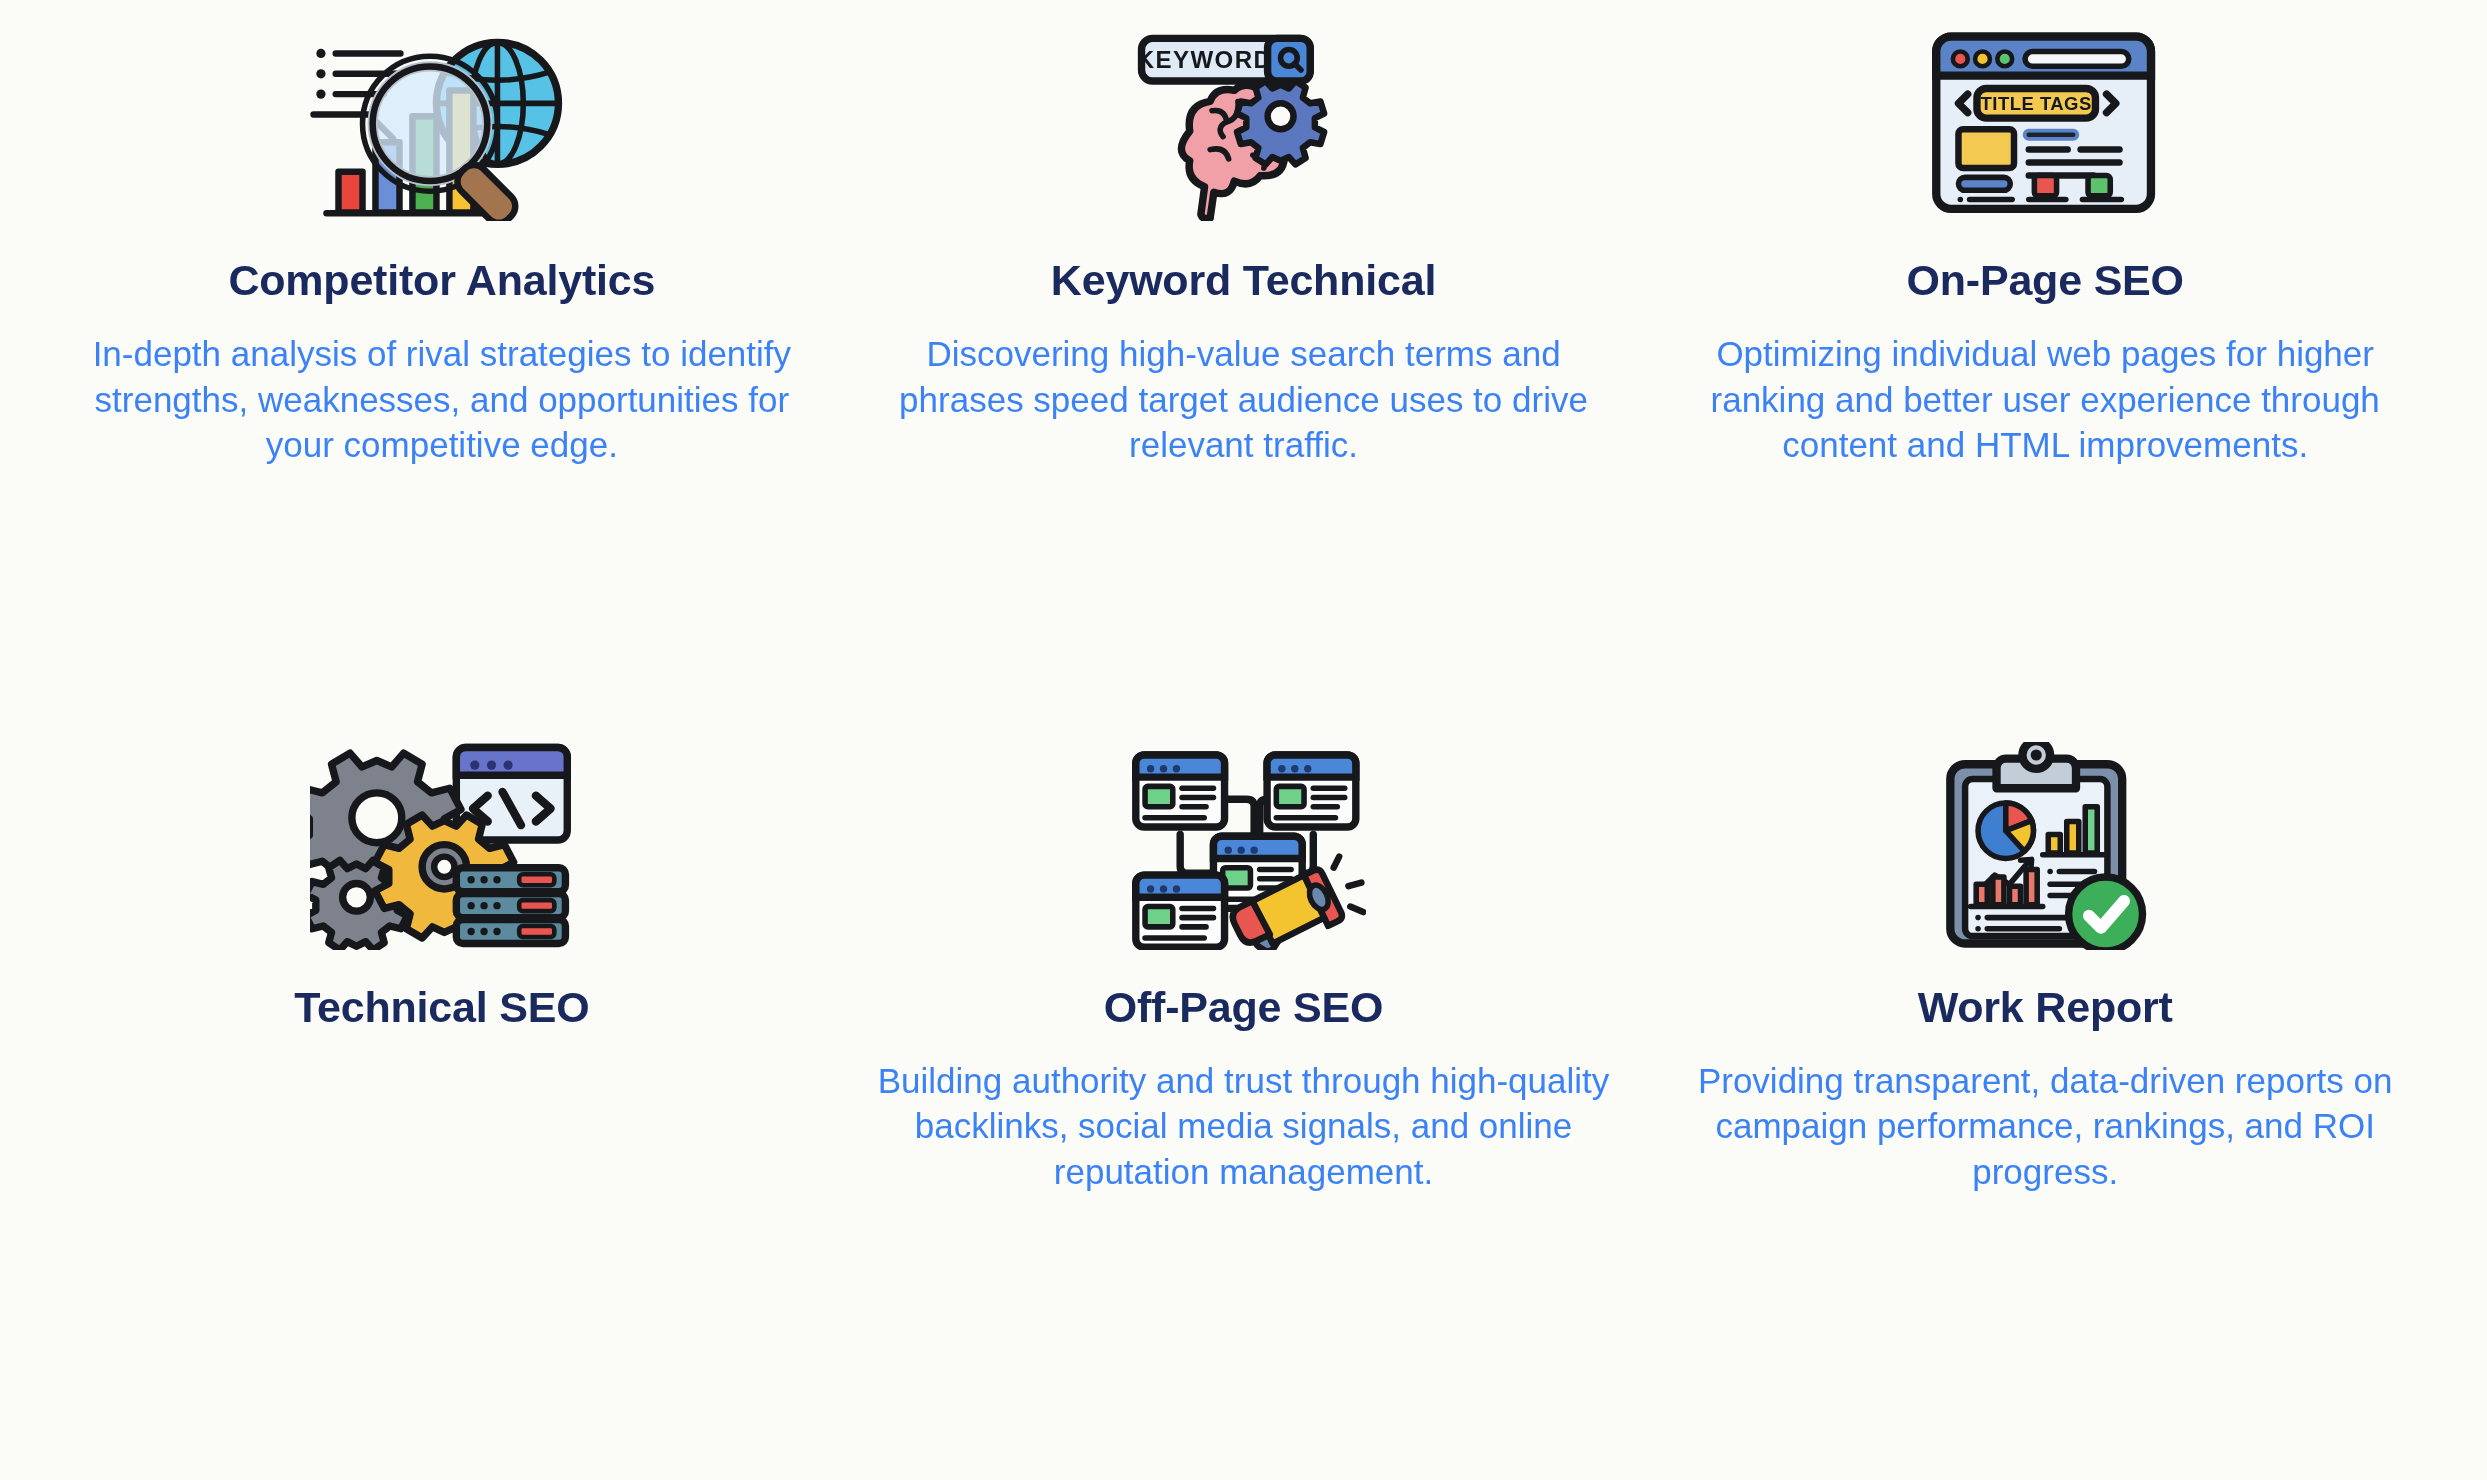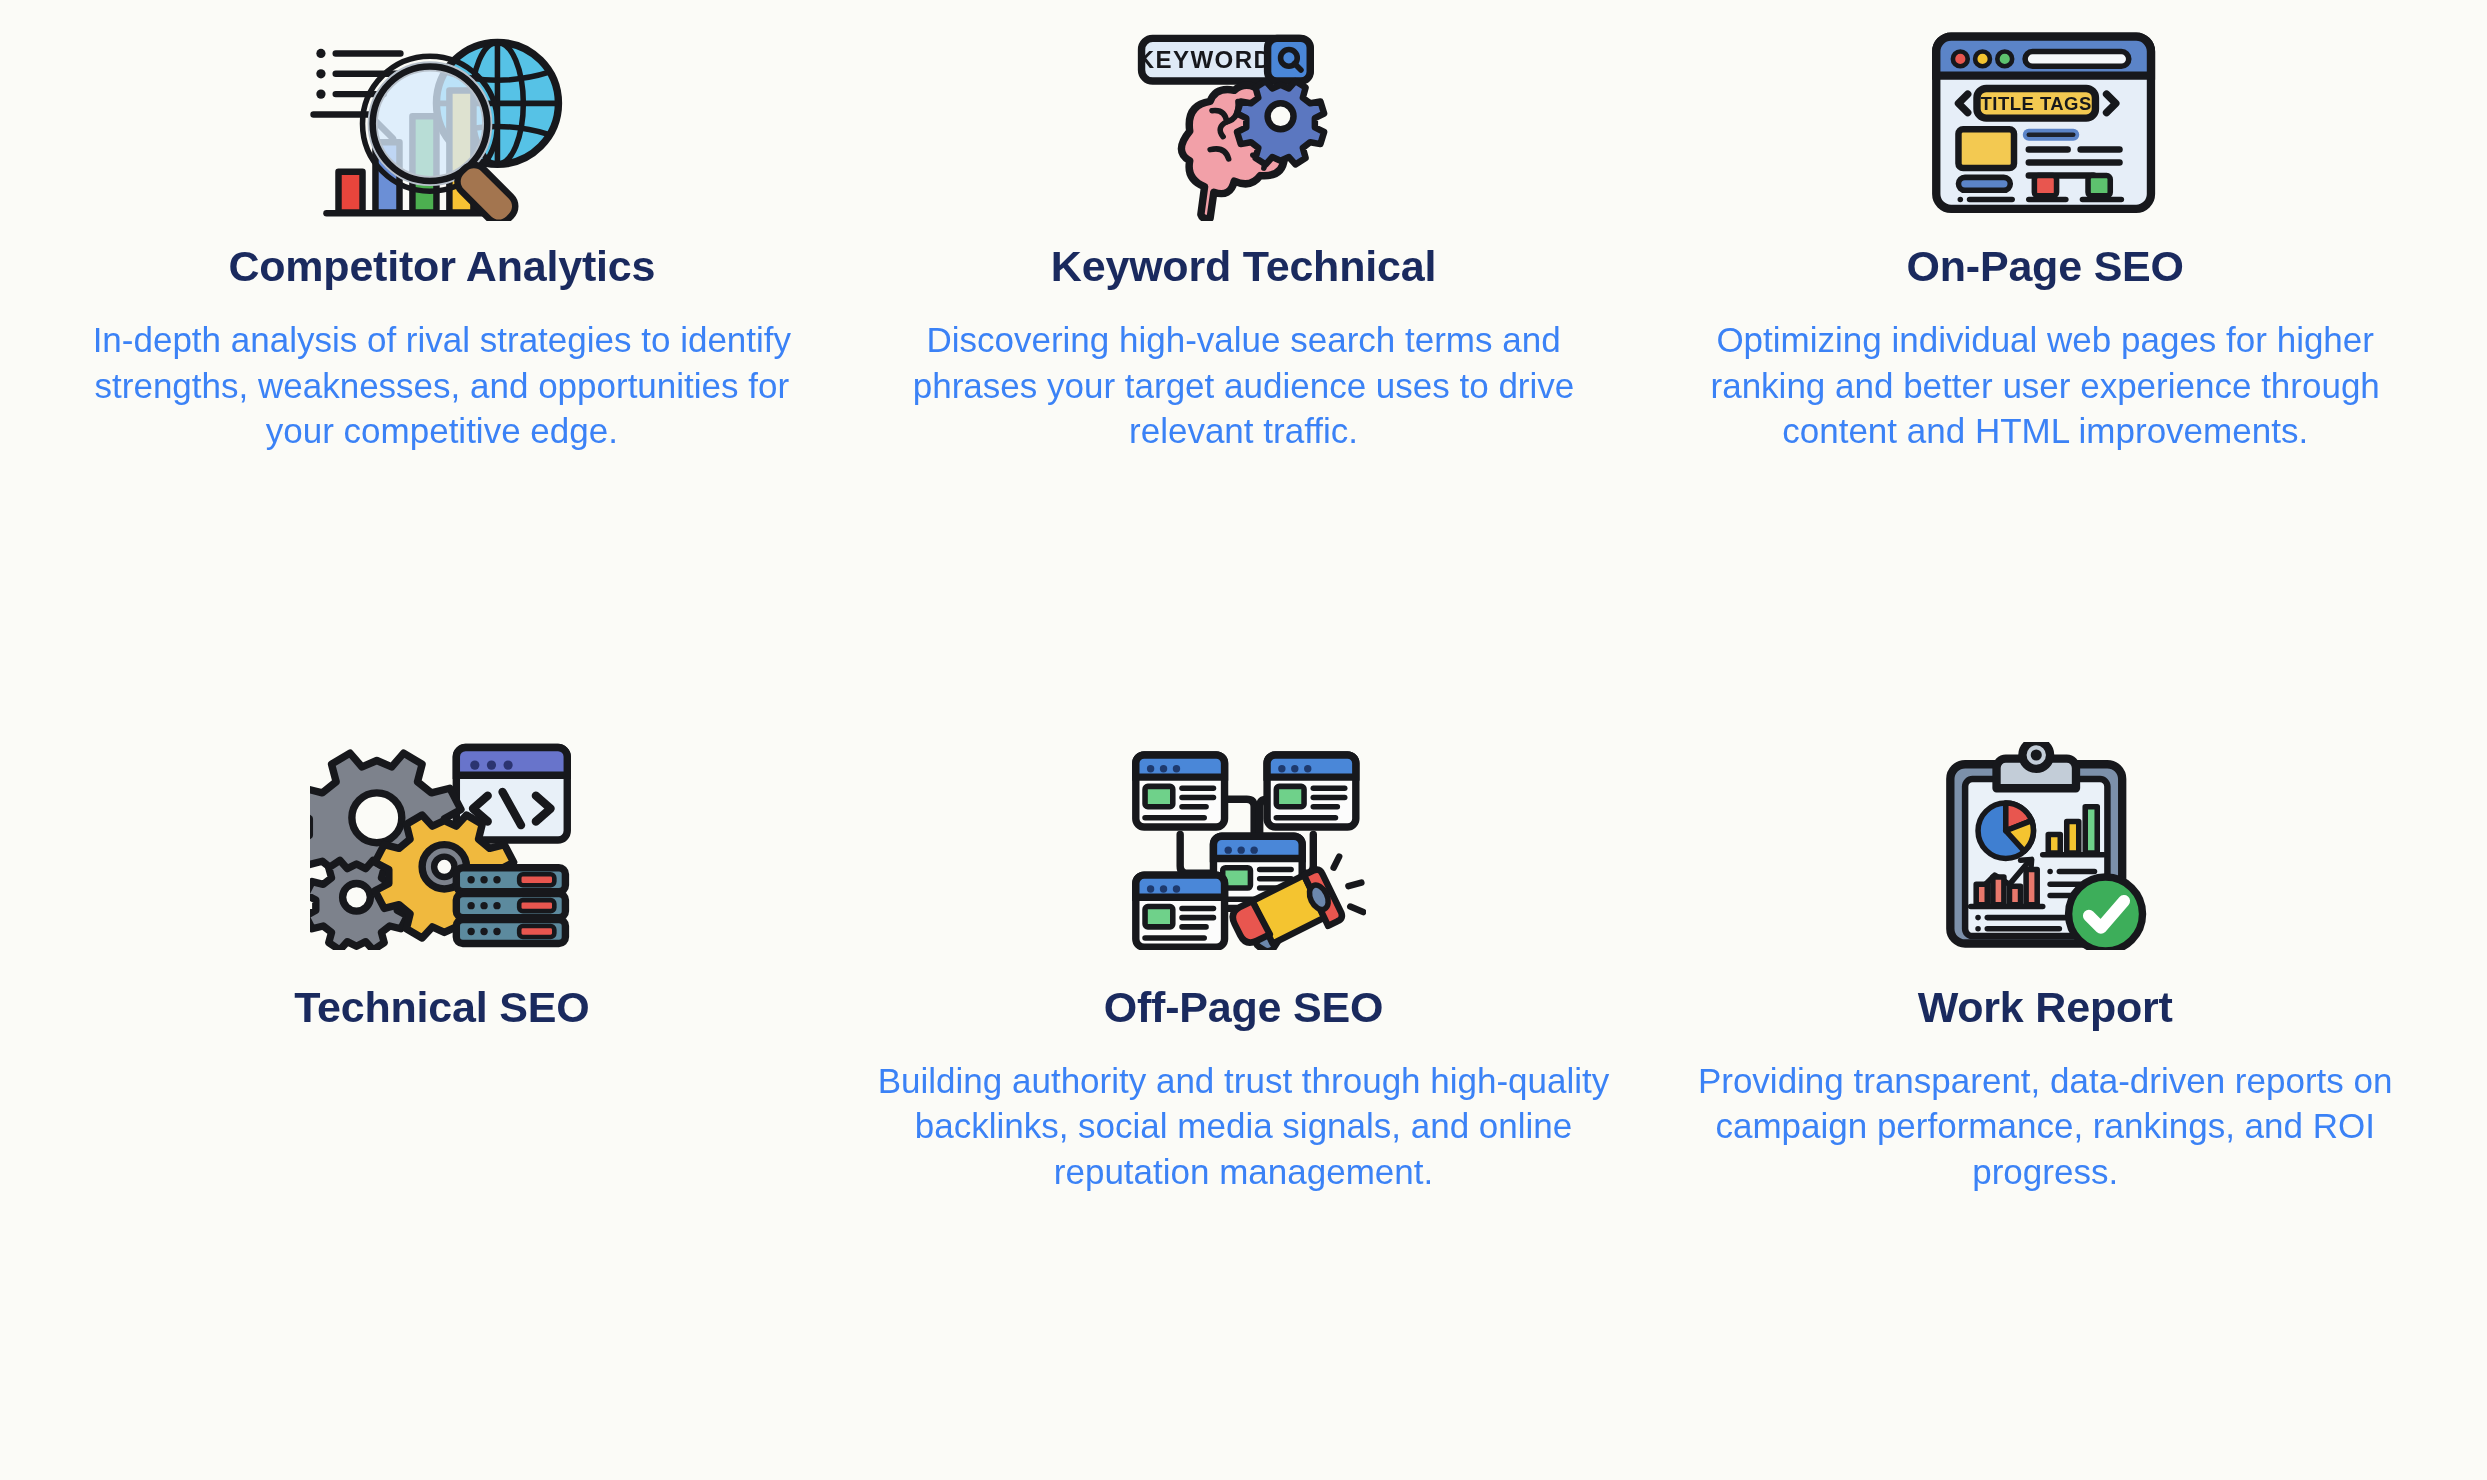--- a/index.html
+++ b/index.html
@@ -57,21 +57,21 @@
     font-size: 35px;
     font-weight: 400;
     color: #3b82f6;
     text-align: center;
     line-height: 1.30;
     margin: 18.5px 0 0 0;
     max-width: 759px;
   }
   
   .row-top .icon-wrap { height: 199px; align-items: flex-start; }
-  .row-top .card-title { margin-top: 12px; }
+  .row-top .card-title { margin-top: 26px; }
   .row-bottom .icon-wrap { height: 213px; align-items: flex-start; }
   .row-bottom .card-title { margin-top: 28px; }
   .col-pad-wide { max-width: 833px; }
 </style>
 </head>
 <body>
 
 <div class="page">
 
   <div class="grid-row row-top">
@@ -144,21 +144,21 @@
             </g>
 
             <g transform="translate(170,92)">
               <path d="M0 -34 l9 4 7 -8 11 7 -3 11 8 6 11 -2 4 13 -10 5 0 10 10 5 -4 13 -11 -2 -8 6 3 11 -11 7 -7 -8 -9 4 -9 -4 -7 8 -11 -7 3 -11 -8 -6 -11 2 -4 -13 10 -5 0 -10 -10 -5 4 -13 11 2 8 -6 -3 -11 11 -7 7 8 z" fill="#5b77c0" stroke="#17181c" stroke-width="7" stroke-linejoin="round"></path>
               <circle cx="0" cy="0" r="14" fill="#fbfbf7" stroke="#17181c" stroke-width="7"></circle>
             </g>
           </g>
         </svg>
       </div>
       <h2 class="card-title">Keyword Technical</h2>
-      <p class="card-desc">Discovering high-value search terms and phrases your target audience uses to drive relevant traffic.</p>
+      <p class="card-desc">Discovering high-value search terms and phrases speed target audience uses to drive relevant traffic.</p>
     </div>
 
     <div class="cell">
       <div class="icon-wrap">
         <svg width="236" height="190" viewBox="0 0 255 205">
           <rect x="10" y="6" width="232" height="186" rx="16" fill="#e6eef8" stroke="#17181c" stroke-width="9"></rect>
 
           <path d="M10 22 a16 16 0 0 1 16 -16 h200 a16 16 0 0 1 16 16 v26 h-232 z" fill="#5b84c8" stroke="#17181c" stroke-width="9"></path>
           <circle cx="36" cy="30" r="8" fill="#e8564f" stroke="#17181c" stroke-width="5"></circle>
           <circle cx="60" cy="30" r="8" fill="#f4c430" stroke="#17181c" stroke-width="5"></circle>

